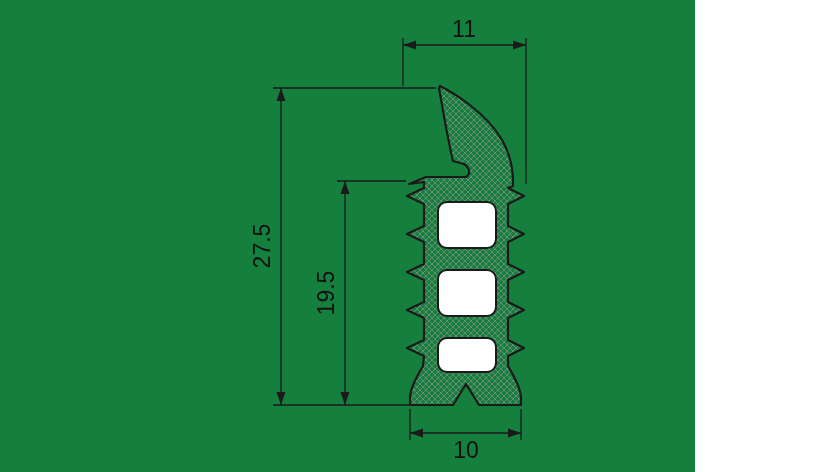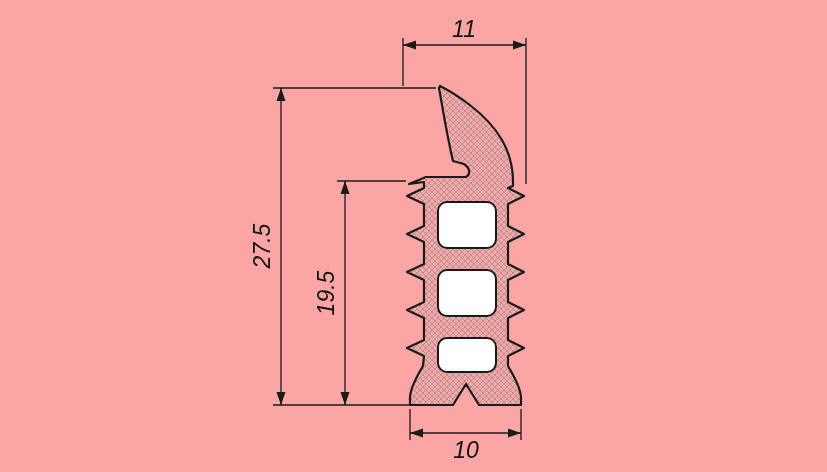--- a/index.html
+++ b/index.html
@@ -3,25 +3,24 @@
 <meta charset="utf-8">
 <style>
   html, body {
     margin: 0;
     padding: 0;
     background: #ffffff;
     font-family: "Liberation Sans", sans-serif;
   }
   .canvas {
     position: relative;
-    width: 827px;
+    width: 695px;
     height: 472px;
-    background: #fca5a5;
+    background: #15803d;
     overflow: hidden;
-    font-style: italic;
   }
   svg { display: block; }
   .outline {
     fill: url(#crosshatch);
     stroke: #1a1a1a;
     stroke-width: 2.2;
     stroke-linejoin: round;
   }
   .chamber {
     fill: #ffffff;

